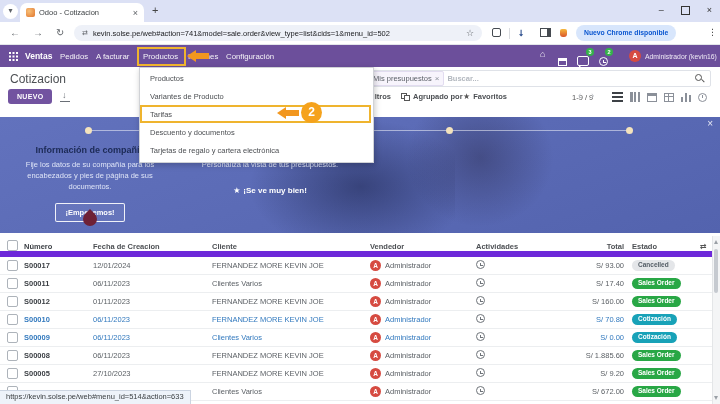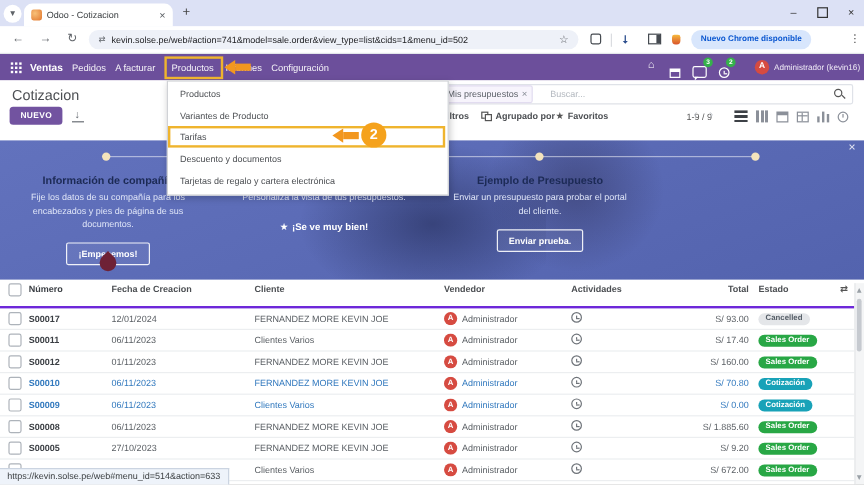--- a/index.html
+++ b/index.html
@@ -65,21 +65,21 @@
   .searchbox{position:absolute;left:353px;top:3px;width:358px;height:17px;border:1px solid #dfe2e8;border-radius:2px;
     display:flex;align-items:center;background:#fff;box-sizing:border-box;}
   .filter-chip{display:flex;align-items:center;margin-left:2px;border:1px solid #e2dcf0;background:#f7f4fc;border-radius:2px;height:13px;}
   .chip-funnel{width:13px;height:13px;background:#7253a0;display:flex;align-items:center;justify-content:center;border-radius:1px;flex:none;}
   .funnel{position:relative;width:9px;height:8px;display:inline-block;}
   .funnel i{position:absolute;left:0;top:0;width:0;height:0;border-left:4.5px solid transparent;border-right:4.5px solid transparent;border-top:4px solid currentColor;}
   .funnel b{position:absolute;left:3.5px;top:3px;width:2px;height:5px;background:currentColor;}
   .chip-funnel .funnel{color:#fff;transform:scale(.8);}
   .chip-label{font-size:7.5px;color:#5a5f66;padding:0 3px;white-space:nowrap;}
   .chip-x{font-size:8px;color:#8a8f98;padding-right:4px;}
-  .search-ph{font-size:7.5px;color:#b3b8bf;margin-left:14px;flex:1;}
+  .search-ph{font-size:7.5px;color:#b3b8bf;margin-left:3px;flex:1;font-weight:bold;}
   .mag{position:relative;width:9px;height:9px;margin-right:6px;flex:none;}
   .mag i{position:absolute;left:0;top:0;width:5px;height:5px;border:1px solid #555;border-radius:50%;}
   .mag b{position:absolute;left:6px;top:6px;width:3.5px;height:1px;background:#555;transform:rotate(45deg);}
   .ctrl{position:absolute;top:25px;font-size:7.5px;font-weight:bold;color:#4c4f53;display:flex;align-items:center;gap:3px;}
   .ctrl .funnel{color:#555;transform:scale(.85);}
   .grp{width:9px;height:8px;position:relative;display:inline-block;}
   .grp i{position:absolute;left:0;top:0;width:4px;height:4px;border:1px solid #555;}
   .grp b{position:absolute;right:0;bottom:0;width:4px;height:4px;border:1px solid #555;background:#fff;}
   .star-g{color:#555;font-size:8px;}
   .pag{position:absolute;left:538px;top:26px;font-size:7.5px;color:#555;margin-left:34px;}
@@ -109,22 +109,22 @@
   .step{width:180px;box-sizing:border-box;padding:0 14px;text-align:center;}
   .step h4{margin:4px 0 5px;font-size:9px;color:#1c2a55;}
   .step p{margin:0 0 8px;font-size:7.5px;line-height:1.45;color:#dee4f7;}
   .bbtn{display:inline-block;border:1px solid rgba(255,255,255,.9);color:#fff;background:rgba(255,255,255,.06);
     font-size:7.5px;font-weight:bold;padding:4px 9px;border-radius:2px;}
   .done{font-size:8px;font-weight:bold;color:#fff;}
   .done .st{margin-right:3px;}
   .drop{position:absolute;left:83px;top:95px;width:14px;height:14px;background:#6e2136;border-radius:0 50% 50% 50%;transform:rotate(45deg);}
   
   .table{position:absolute;left:0;top:236px;width:712px;height:168px;background:#fff;}
-  .thead{position:absolute;left:0;top:0;width:712px;height:21px;border-bottom:2px solid #6d28d9;display:flex;
-    align-items:flex-start;font-size:7.5px;font-weight:bold;color:#4c4f53;box-sizing:border-box;}
+  .thead{position:absolute;left:0;top:0;width:712px;height:21px;border-bottom:6px solid #6d28d9;display:flex;
+    align-items:flex-end;font-size:7.5px;font-weight:bold;color:#4c4f53;box-sizing:border-box;}
   .tbody{position:absolute;left:0;top:21px;width:712px;}
   .trow{display:flex;align-items:center;height:18px;border-bottom:1px solid #eceef0;font-size:7.5px;color:#5a5f64;box-sizing:border-box;}
   .c-cb{width:24px;display:flex;justify-content:center;flex:none;}
   .cb{width:9px;height:9px;border:1px solid #adb3ba;border-radius:2px;background:#fff;display:inline-block;}
   .c-num{width:66px;flex:none;font-weight:bold;color:#3a3e43;}
   .c-date{width:118px;flex:none;padding-left:3px;box-sizing:border-box;}
   .c-client{width:162px;flex:none;padding-left:4px;box-sizing:border-box;white-space:nowrap;overflow:hidden;}
   .c-vendor{width:94px;flex:none;display:flex;align-items:center;gap:4px;white-space:nowrap;overflow:hidden;}
   .c-act{width:78px;flex:none;padding-left:12px;box-sizing:border-box;}
   .c-total{width:82px;flex:none;text-align:right;}
@@ -304,25 +304,20 @@
       <div class="step">
         <h4>Información de compañía</h4>
         <p>Fije los datos de su compañía para los encabezados y pies de página de sus documentos.</p>
         <span class="bbtn">¡Empecemos!</span>
       </div>
       <div class="step">
         <h4>Diseño de Presupuesto</h4>
         <p>Personaliza la vista de tus presupuestos.</p>
         <span class="done"><span class="st">★</span><span>¡Se ve muy bien!</span></span>
       </div>
-      <div class="step">
-        <h4>Ejemplo de Presupuesto</h4>
-        <p>Enviar un presupuesto para probar el portal del cliente.</p>
-        <span class="bbtn">Enviar prueba.</span>
-      </div>
     </div>
     <span class="drop"></span>
   </div>
 
   <div class="table">
     <div class="thead">
       <span class="c-cb">
           <span class="cb"></span>
         </span>
       <span class="c-num">Número</span>

